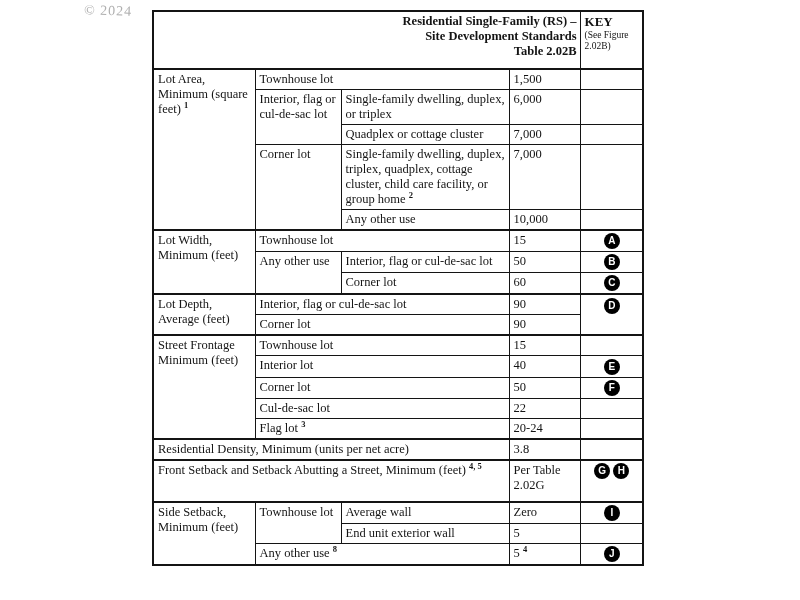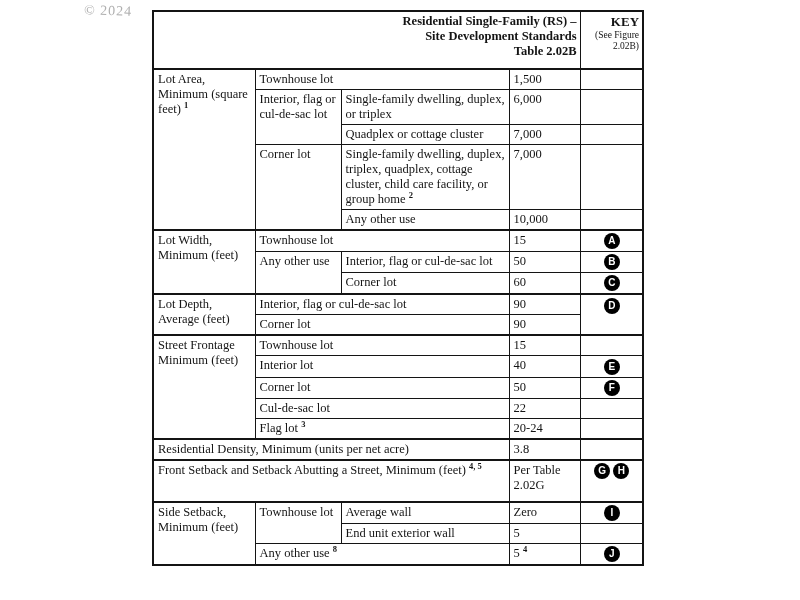--- a/index.html
+++ b/index.html
@@ -51,21 +51,21 @@
   tr.r20 { height: 16px; }
   .titlecell {
     text-align: right;
     font-weight: bold;
     font-size: 13.5px;
     line-height: 1.25;
     vertical-align: middle;
     padding: 4px 2px;
   }
   .keyhdr {
-    text-align: right;
+    text-align: left;
     vertical-align: top;
     padding-top: 5px;
   }
   .keyhdr .keytitle { font-weight: bold; font-size: 13px; }
   .keyhdr .keynote  { font-size: 9.5px; line-height: 1.25; }
   .vmid { vertical-align: middle; }
   .keycell {
     text-align: center;
     vertical-align: middle;
     padding: 1px;

